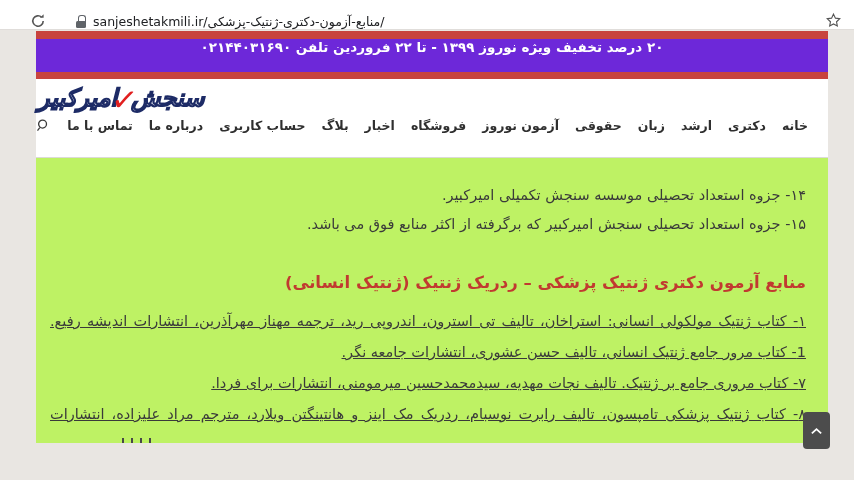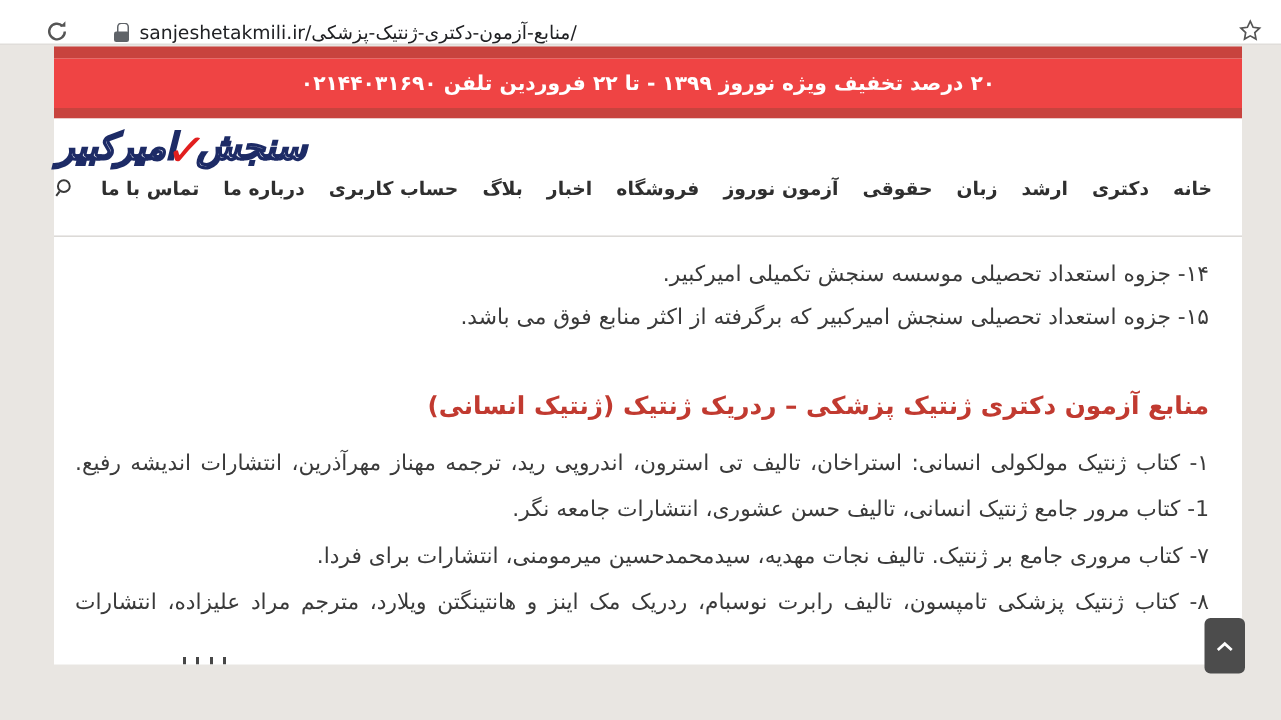--- a/index.html
+++ b/index.html
@@ -22,22 +22,22 @@
   .url-text { font-size: 12.5px; color: #202124; white-space: nowrap; direction: ltr; }
   .star-btn { margin-right: 12px; width: 17px; height: 17px; cursor: pointer; }
 
   
   .page { position: absolute; top: 31px; left: 36px; width: 792px; height: 449px; }
 
   .bar-red { width: 100%; background: #c8433e; }
   .bar-red.top { height: 8px; }
   .bar-red.bottom { height: 7px; }
   .banner {
-    width: 100%; height: 33px; background: #ef4444;
-    display: flex; align-items: center; justify-content: center;
+    width: 100%; height: 33px; background: #6d28d9;
+    display: flex; align-items: flex-start; justify-content: center;
     color: #ffffff; font-weight: bold; font-size: 13.5px; direction: rtl;
   }
 
   
   .header { position: relative; width: 100%; height: 78px; background: #ffffff; }
   .logo {
     position: absolute; left: 2px; top: 5px;
     direction: rtl; display: flex; align-items: flex-start;
     font-weight: bold; font-style: italic; font-size: 24px; letter-spacing: -1px;
     color: #f4f6fb; -webkit-text-stroke: 1.3px #1d2b66; cursor: pointer;
@@ -50,28 +50,28 @@
   .nav {
     position: absolute; right: 20px; top: 37px; height: 18px;
     display: flex; direction: rtl; align-items: center; gap: 16px;
     font-size: 12.5px; color: #2f2f2f; white-space: nowrap;
   }
   .nav-item { cursor: pointer; font-weight: bold; }
   .search-btn { width: 15px; height: 15px; cursor: pointer; }
 
   
   .content {
-    position: relative; width: 100%; height: 286px; background: #ffffff;
+    position: relative; width: 100%; height: 286px; background: #bef264;
     border-top: 1px solid #dcdad7; overflow: hidden;
     direction: rtl; text-align: right;
-    padding: 11px 22px 0 14px;
+    padding: 23px 22px 0 14px;
     color: #3a3a3a;
   }
   .content p { font-size: 14.5px; line-height: 29px; }
-  .content p.book { line-height: 30px; margin-bottom: 1px; }
+  .content p.book { line-height: 30px; margin-bottom: 1px; text-decoration: underline; }
   .content p.fill { text-align: justify; text-align-last: justify; }
   .content h2 {
     color: #c13a30; font-size: 16.5px; font-weight: bold;
     line-height: 30px; margin: 29px 0 8px 0;
   }
   .partial-line {
     position: absolute; bottom: 0; left: 86px; width: 36px; height: 5px;
     background: repeating-linear-gradient(90deg, #474747 0 2px, transparent 2px 9px);
   }
 

